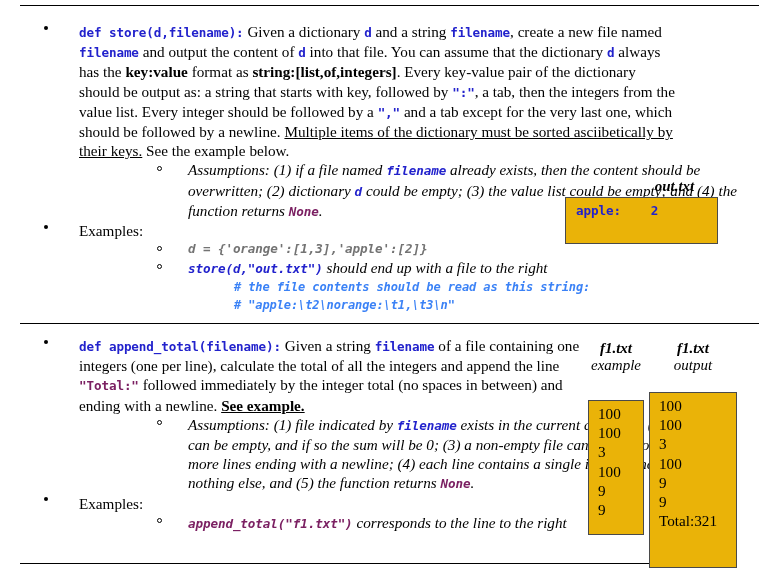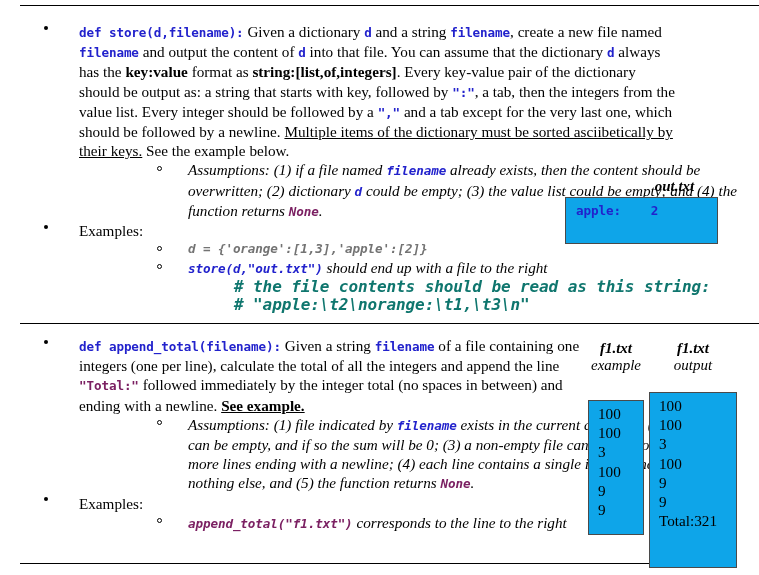--- a/index.html
+++ b/index.html
@@ -116,23 +116,23 @@
     font-size: 12.6px;
     font-weight: bold;
     color: #737373;
     line-height: 18px;
     margin: 0;
     white-space: pre;
     letter-spacing: -0.1px;
   }
   .comment {
     font-family: "DejaVu Sans Mono", "Liberation Mono", monospace;
-    font-size: 16px;
-    font-weight: bold;
-    color: #0f766e;
+    font-size: 12px;
+    font-weight: bold;
+    color: #3b82f6;
     line-height: 18px;
     margin: 0 0 0 46px;
     white-space: pre;
     letter-spacing: -0.1px;
   }
 
   
   .filecap {
     position: absolute;
     font-weight: bold;
@@ -144,21 +144,21 @@
   }
   .filecap .sub {
     display: block;
     font-weight: normal;
     font-style: italic;
   }
 
   .filebox {
     position: absolute;
     border: 1.3px solid #4a4a4a;
-    background: #0ea5e9;
+    background: #eab308;
     box-sizing: border-box;
   }
 
   
   #cap-out  { left: 598px; width: 153px; top: 178px; }
   #box-out  { left: 565px; top: 197px; width: 153px; height: 47px; }
   #box-out .row {
     font-family: "DejaVu Sans Mono", "Liberation Mono", monospace;
     font-size: 12.6px;
     font-weight: bold;

